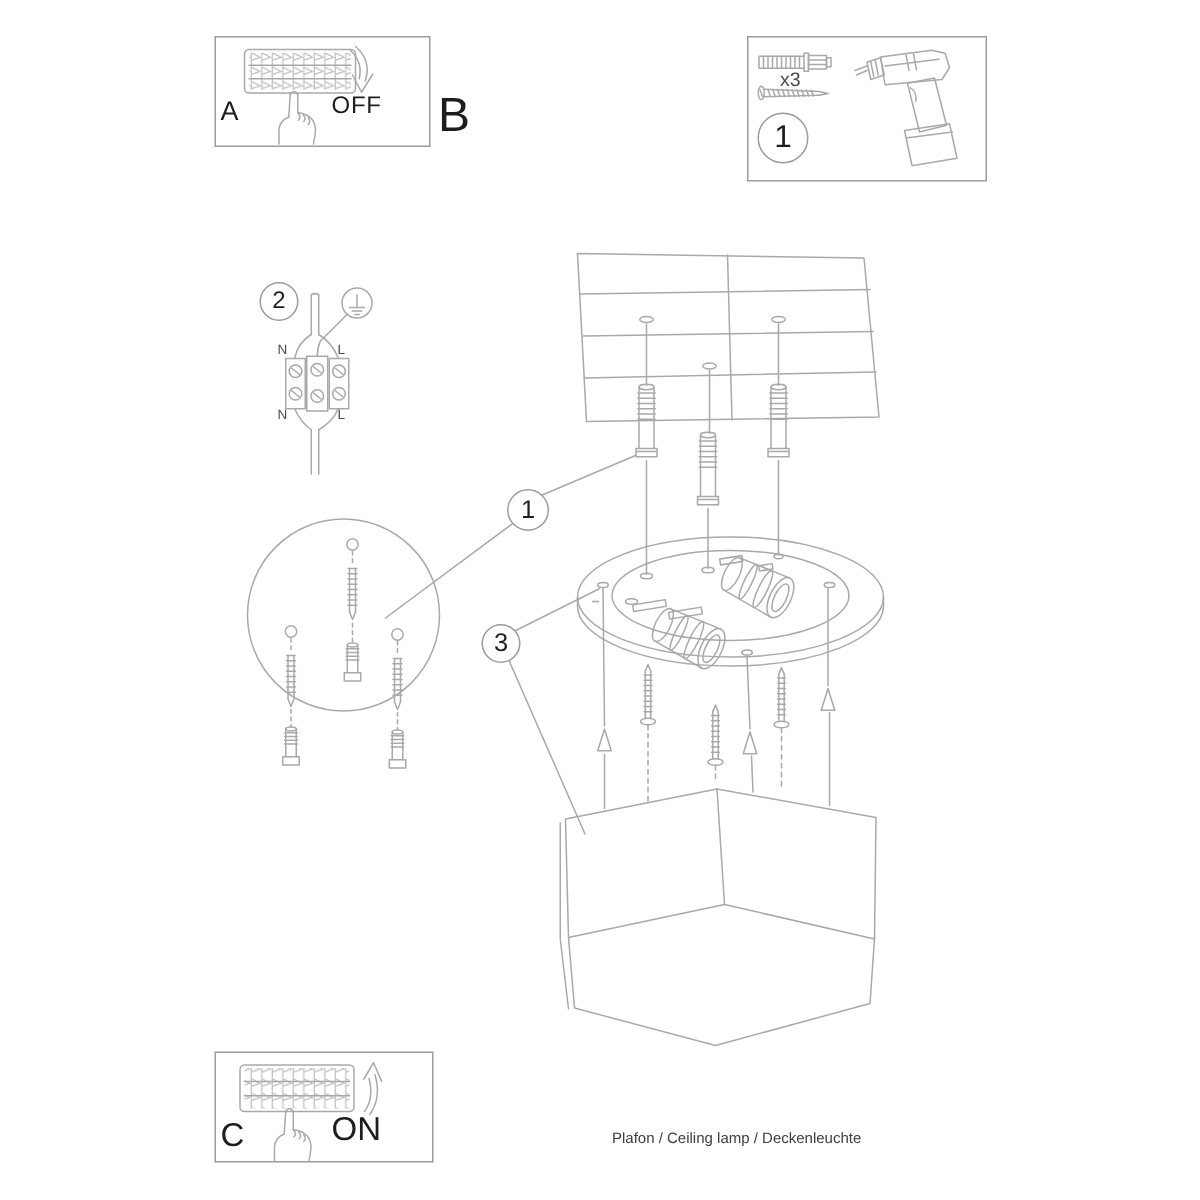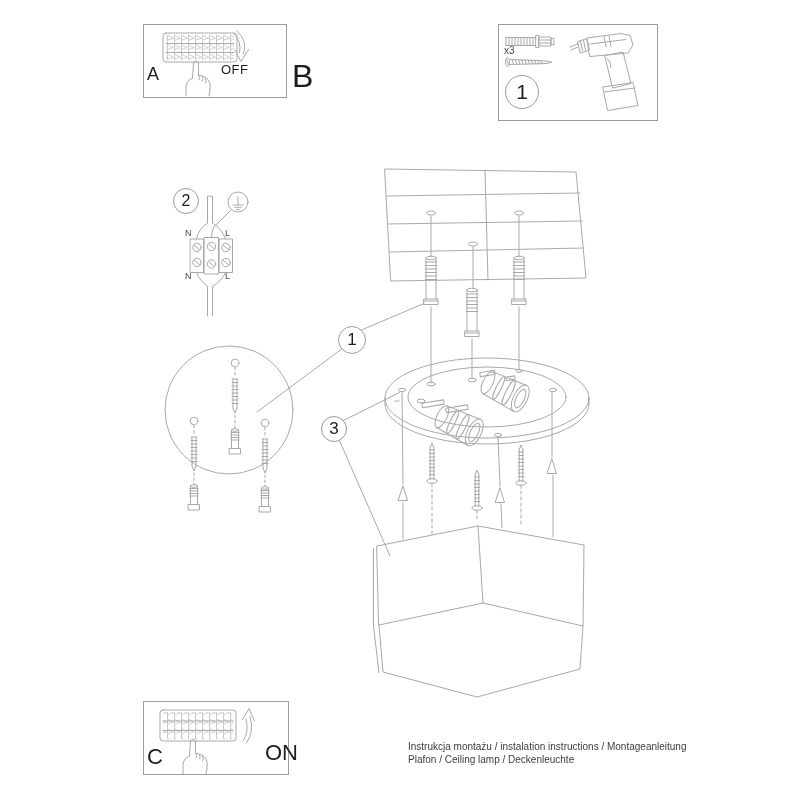--- a/index.html
+++ b/index.html
@@ -222,42 +222,41 @@
       <path d="M163,721 H233 M163,730.5 H233"></path>
       <use href="#hand" transform="translate(193,740)"></use>
       <g>
         <path d="M246.5,743 Q254.5,732 250,716.5 M243,741 Q249.5,732 246,719"></path>
         <path d="M254.5,721 L249,708.5 L242.5,719.5"></path>
       </g>
     </g>
   </svg>
 
   <span class="txt" style="left:147px;top:65px;font-size:18px;">A</span>
-  <span class="txt" style="left:221px;top:63px;font-size:13px;letter-spacing:.5px;">OFF</span>
+  <span class="txt" style="left:221px;top:63px;font-size:16px;letter-spacing:.5px;">OFF</span>
   <span class="txt" style="left:292px;top:60px;font-size:32px;">B</span>
 
   <div class="circ" style="left:505px;top:75px;width:32px;height:32px;font-size:21px;">
     <span>1</span>
   </div>
-  <span class="txt muted" style="left:504px;top:46px;font-size:10px;">x3</span>
+  <span class="txt muted" style="left:520px;top:46px;font-size:13px;">x3</span>
 
   <div class="circ" style="left:173px;top:188px;width:24px;height:24px;font-size:16px;">
     <span>2</span>
   </div>
   <span class="txt muted" style="left:185px;top:229px;font-size:9px;">N</span>
   <span class="txt muted" style="left:225px;top:229px;font-size:9px;">L</span>
   <span class="txt muted" style="left:185px;top:272px;font-size:9px;">N</span>
   <span class="txt muted" style="left:225px;top:272px;font-size:9px;">L</span>
 
   <div class="circ" style="left:338px;top:326px;width:26px;height:26px;font-size:17px;">
     <span>1</span>
   </div>
   <div class="circ" style="left:321px;top:416px;width:24px;height:24px;font-size:17px;">
     <span>3</span>
   </div>
 
   <span class="txt" style="left:147px;top:746px;font-size:22px;">C</span>
-  <span class="txt" style="left:221px;top:742px;font-size:22px;margin-left:44px;">ON</span>
-
-  <span class="footer-line" style="top:740px;">Instrukcja montażu / instalation instructions / Montageanleitung</span>
+  <span class="txt" style="left:221px;top:742px;font-size:22px;">ON</span>
+
   <span class="footer-line" style="top:753px;text-align:right;">Plafon / Ceiling lamp / Deckenleuchte</span>
 
 </div>
 
 </body></html>

